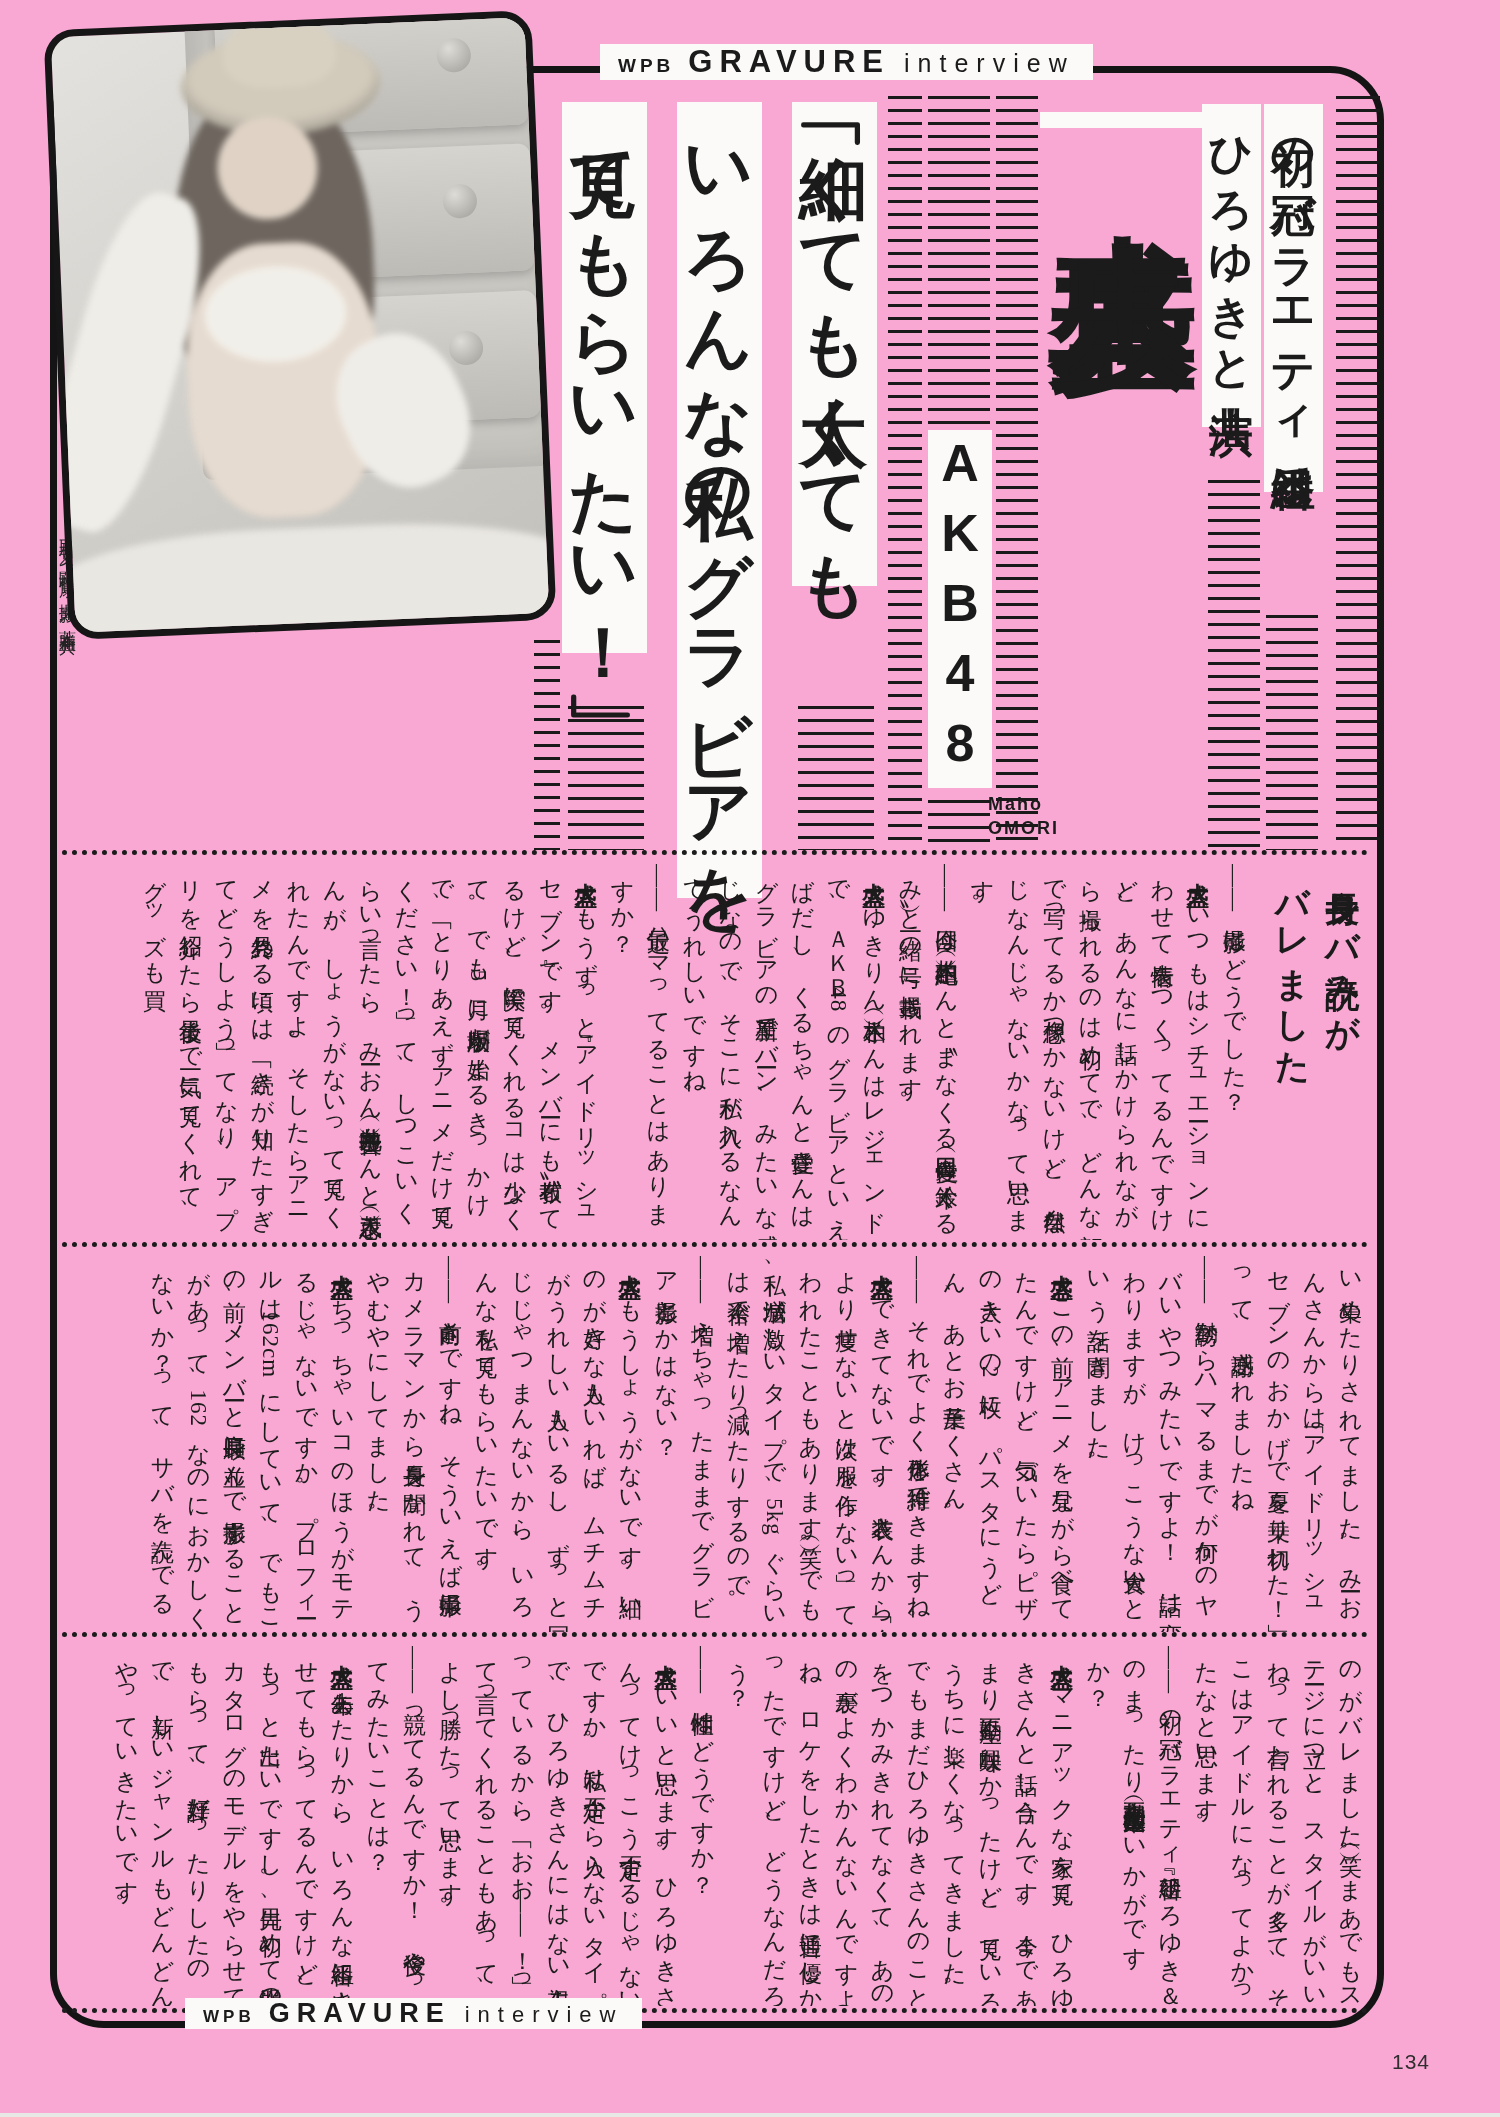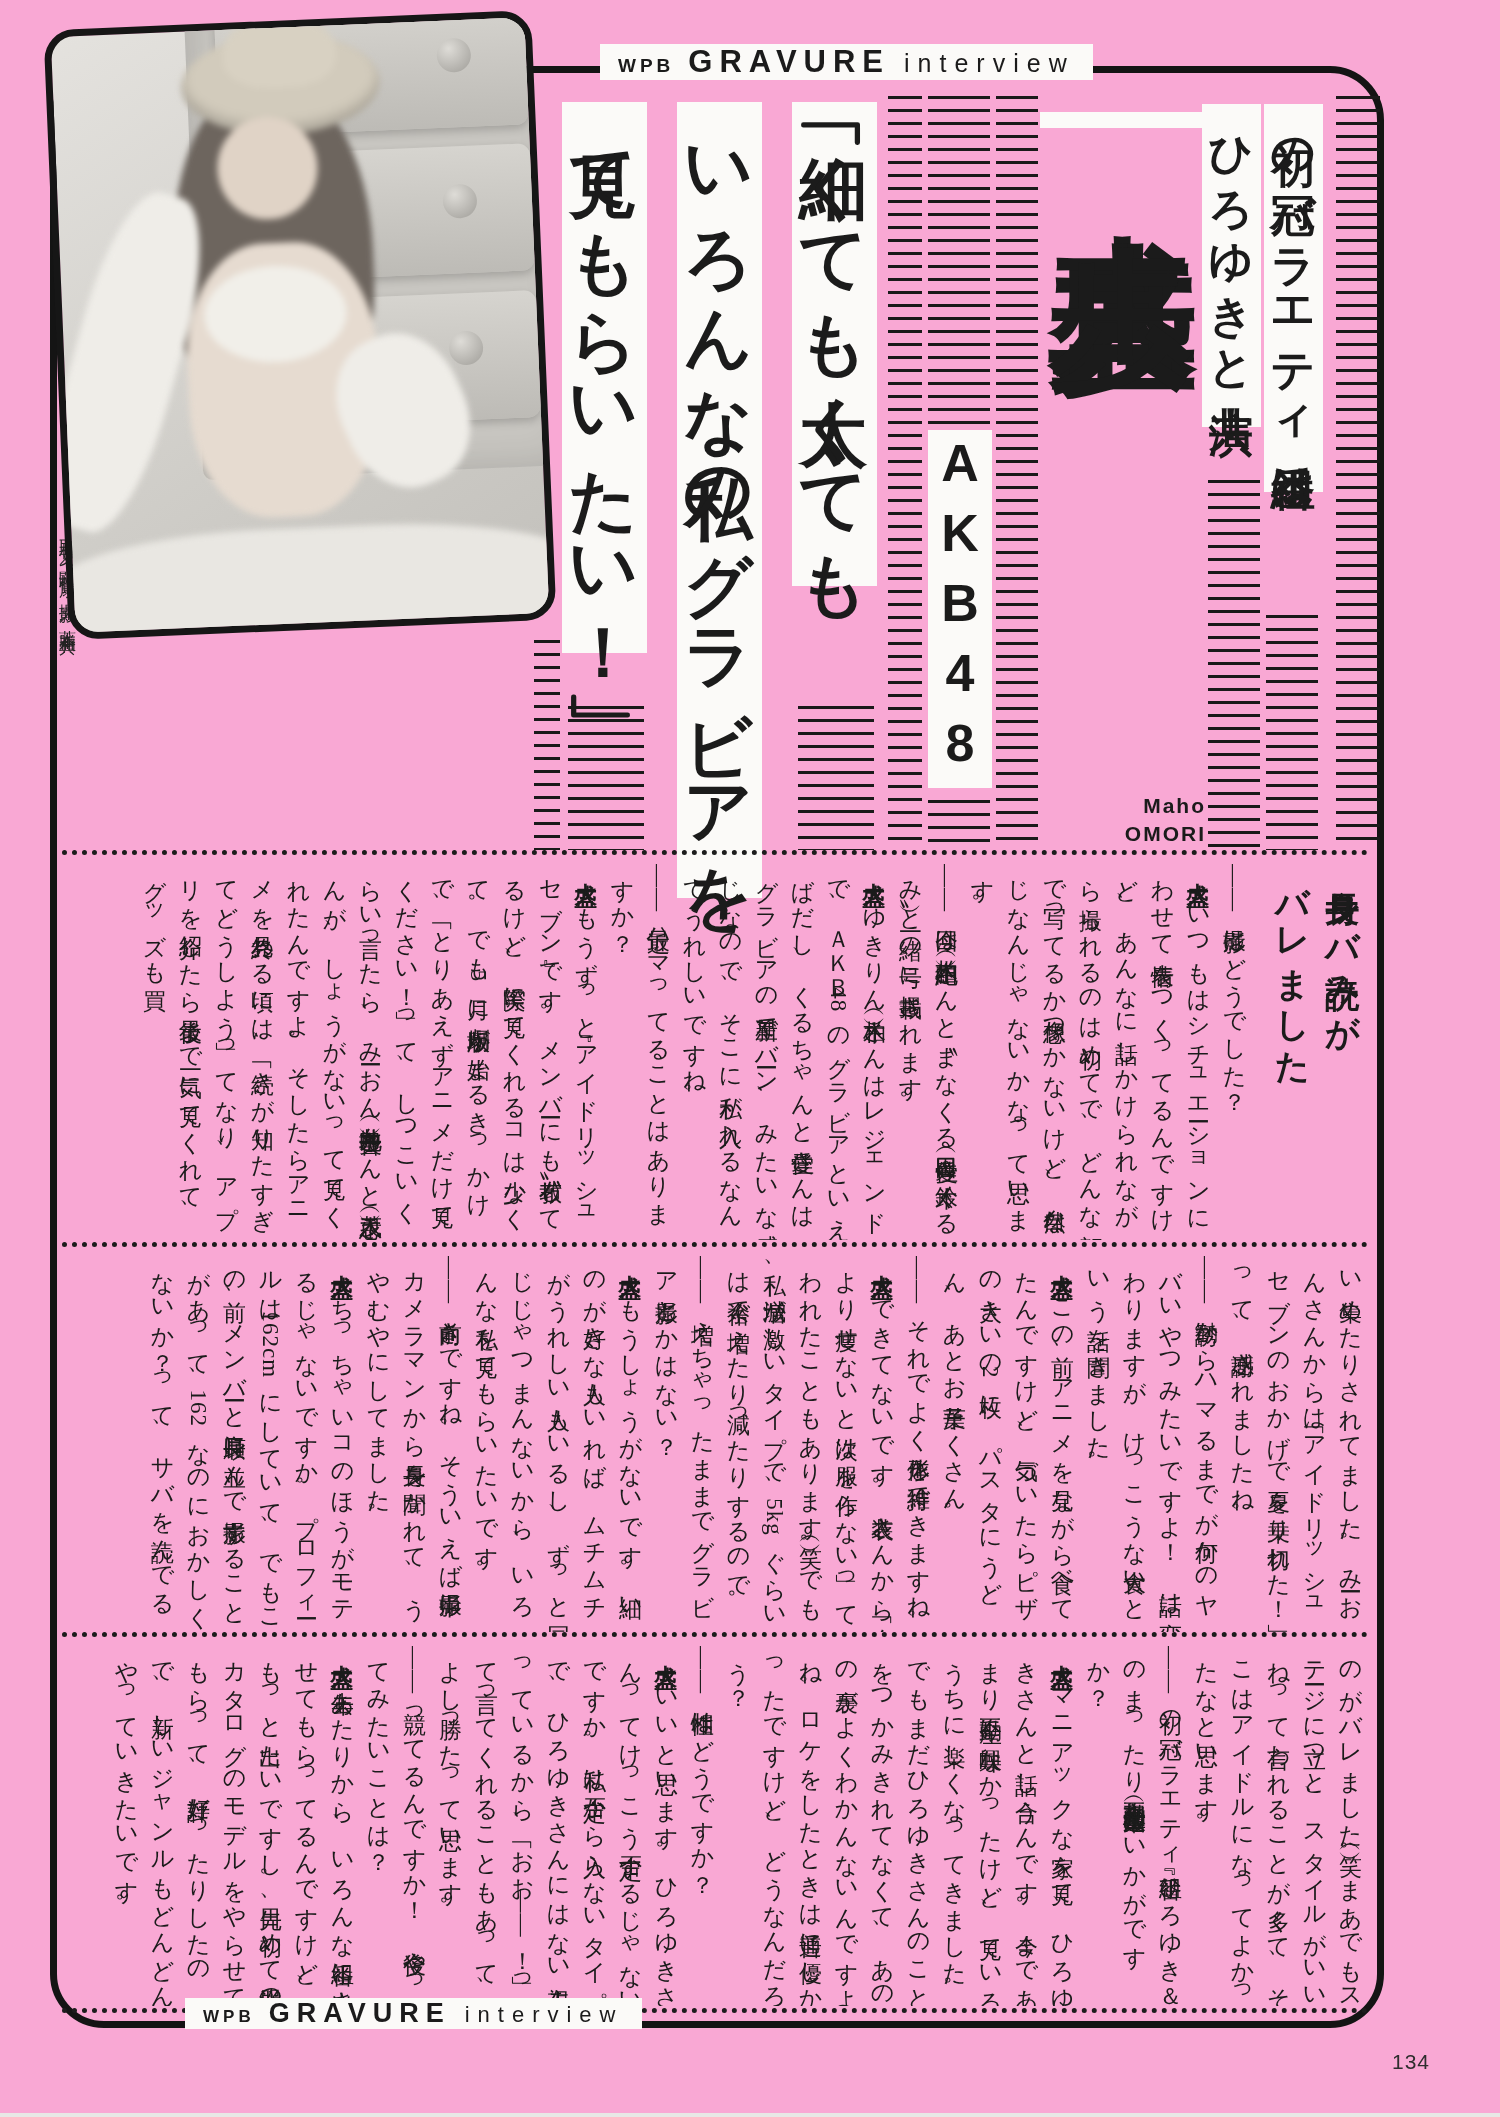--- a/index.html
+++ b/index.html
@@ -29,22 +29,22 @@
   .sI{left:568px;top:706px;width:76px;height:144px;}
   .sJ{left:534px;top:640px;width:26px;height:210px;}
   
   .vtext{writing-mode:vertical-rl;text-orientation:mixed;}
   .kicker{position:absolute;top:104px;font-size:44px;font-weight:800;letter-spacing:3px;
           background:#fbfaf8;padding:2px 4px;z-index:2;line-height:1.15;}
   .kicker1{left:1264px;}
   .kicker2{left:1202px;}
   .bigname{position:absolute;left:1040px;top:112px;font-size:150px;font-weight:800;
            letter-spacing:4px;background:#fbfaf8;padding:0 6px;z-index:2;line-height:1.05;}
-  .roman{position:absolute;left:1040px;top:792px;width:166px;text-align:right;
-         font-size:21px;font-weight:700;letter-spacing:2px;line-height:1.35;z-index:2;}
+  .roman{position:absolute;left:988px;top:792px;width:166px;text-align:left;
+         font-size:18px;font-weight:700;letter-spacing:2px;line-height:1.35;z-index:2;}
   .group{position:absolute;left:928px;top:430px;font-size:52px;font-weight:800;
          text-orientation:upright;letter-spacing:12px;background:#fbfaf8;padding:4px 2px;z-index:2;}
   .quote{position:absolute;top:102px;font-size:68px;font-weight:800;letter-spacing:2px;
          background:#fbfaf8;padding:0 5px;z-index:2;line-height:1.1;}
   .quote1{left:792px;}
   .quote2{left:677px;}
   .quote3{left:562px;}
   
   .credit{position:absolute;left:56px;top:526px;font-size:17px;letter-spacing:3px;color:#222;
           font-family:"Liberation Serif",serif;z-index:2;}

